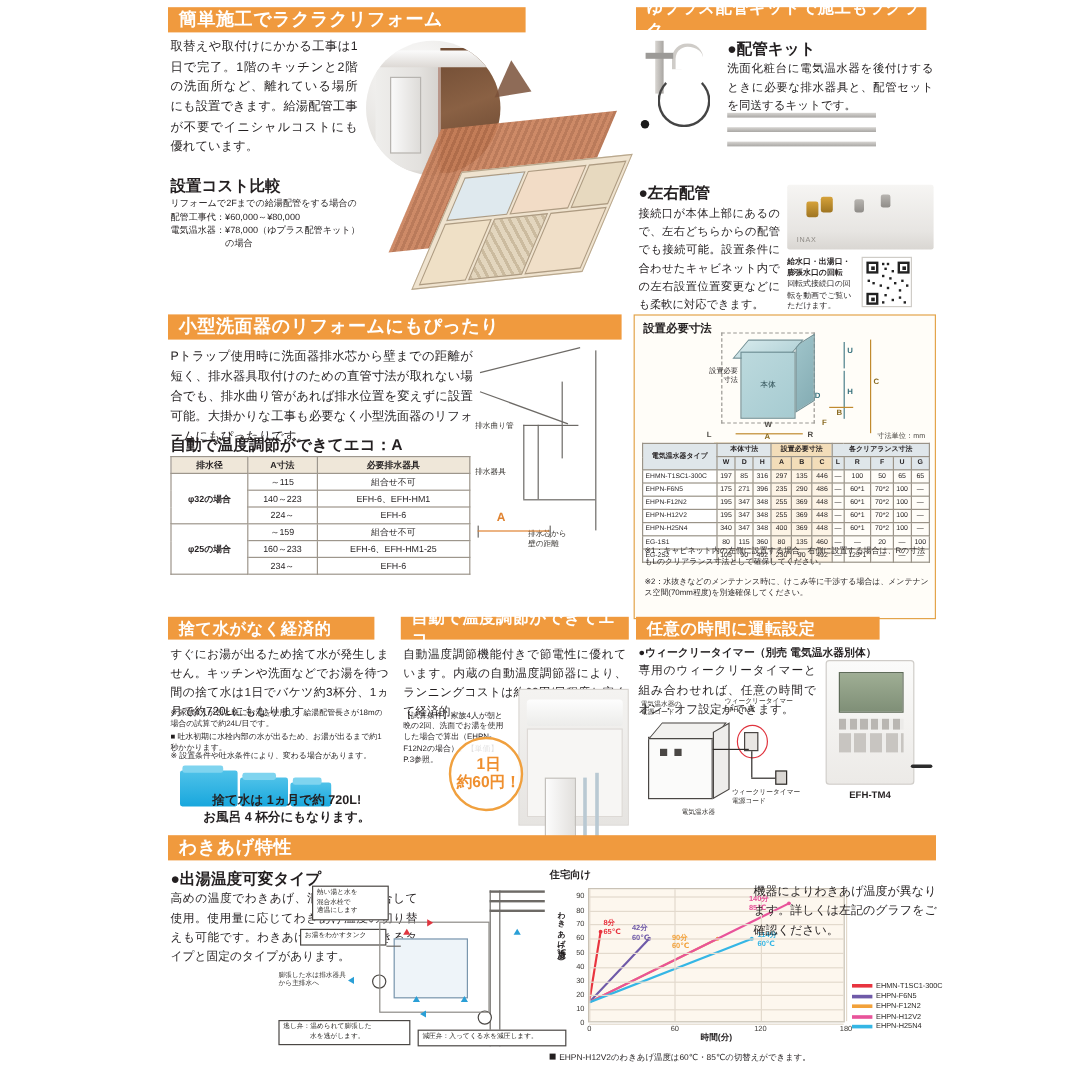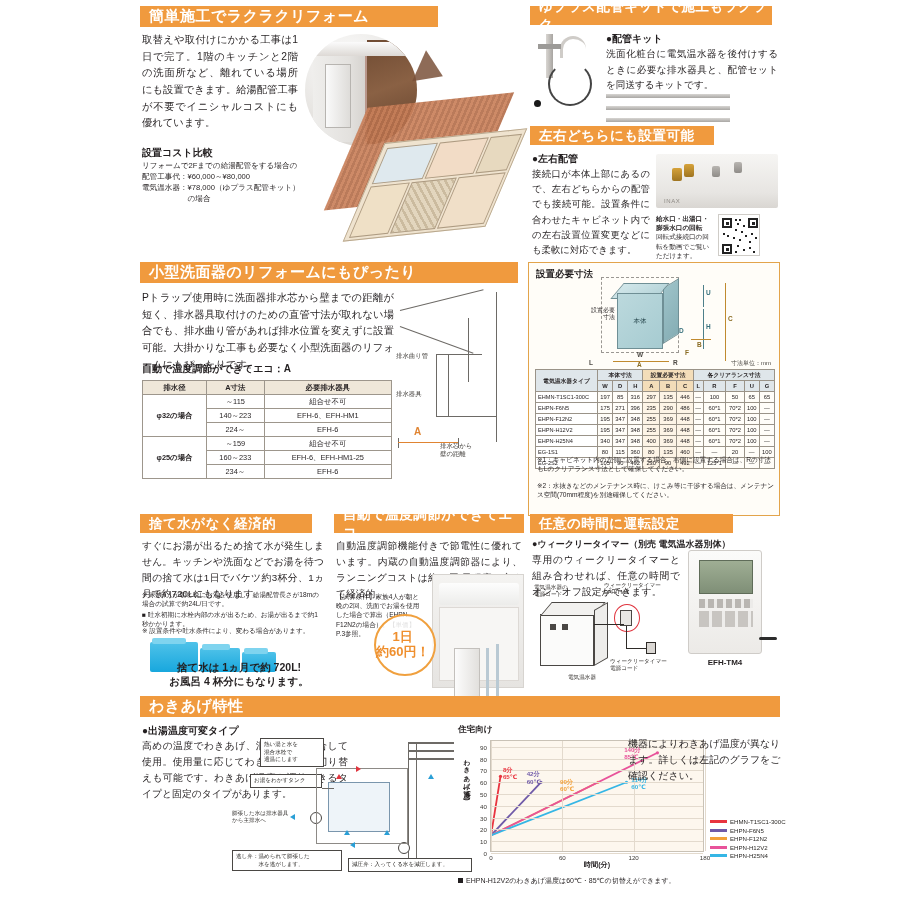--- a/index.html
+++ b/index.html
@@ -23,21 +23,21 @@
     padding-left: 9px;
     letter-spacing: 0.5px;
   }
   .bar-lg { height: 21px; font-size: 15px; }
   .bar-md { height: 19px; font-size: 13.5px; }
 
   .body-txt { font-size: 10.3px; line-height: 1.62; text-align: justify; }
   .small-txt { font-size: 7.6px; line-height: 1.45; }
   .tiny-txt { font-size: 6.6px; line-height: 1.4; }
   .bold { font-weight: bold; }
-  .dotlabel { font-size: 10px; font-weight: bold; }
+  .dotlabel { font-size: 13px; font-weight: bold; }
 
   
   #sec-easy { position: absolute; left: 140px; top: 6px; width: 378px; height: 246px; }
   #sec-easy .bar { width: 298px; }
   #sec-easy .txtcol { position: absolute; left: 2px; top: 26px; width: 156px; }
   #sec-easy .costbox { position: absolute; left: 2px; top: 140px; width: 170px; }
 
   
   .circ-photo {
     position: absolute; left: 165px; top: 28px;
@@ -219,21 +219,21 @@
   .ai-basin { position: absolute; left: 6px; top: 8px; width: 80px; height: 22px;
               background: linear-gradient(180deg,#fdfdfd,#ececea); border-radius: 3px; }
   .ai-cab { position: absolute; left: 6px; top: 32px; width: 80px; height: 74px;
             background: #f7f6f4; border: 1px solid #ddd9d5; }
   .ai-heater { position: absolute; left: 14px; top: 40px; width: 26px; height: 56px;
                background: linear-gradient(90deg,#fcfcfc,#e2e0dd); border:1px solid #c3c0bc; }
   .ai-pipe { position: absolute; background:#b9c9d3; }
   .circlebadge {
     position: absolute; left: 40px; top: 100px; width: 62px; height: 62px;
     border-radius: 50%; border: 2px solid #f0a03e;
-    display:flex; align-items:center; justify-content:flex-start;
+    display:flex; align-items:center; justify-content:flex-end;
     background: rgba(255,255,255,.86);
     color: #ef8f2e; font-weight: bold; font-size: 13px; line-height: 1.15; text-align:center;
   }
 
   
   #sec-timer { position: absolute; left: 530px; top: 514px; width: 250px; height: 176px; }
   #sec-timer .bar { width: 203px; }
   .tm-unit {
     position: absolute; left: 158px; top: 36px; width: 74px; height: 104px;
     background: linear-gradient(180deg,#fbfbfa 0%, #eceae7 100%);
@@ -345,21 +345,20 @@
     <div class="kittxt">
       <div class="dotlabel">●配管キット</div>
       <div class="body-txt" style="font-size:9.6px;">洗面化粧台に電気温水器を後付けするときに必要な排水器具と、配管セットを同送するキットです。</div>
       <div class="pipe-row" style="left:0;top:62px;"></div>
       <div class="pipe-row" style="left:0;top:74px;"></div>
       <div class="pipe-row" style="left:0;top:86px;"></div>
     </div>
   </div>
 
   <div id="sec-lr">
-    <div class="bar bar-md">左右どちらにも設置可能</div>
     <div class="lrtxt">
       <div class="dotlabel">●左右配管</div>
       <div class="body-txt" style="font-size:9.4px;">接続口が本体上部にあるので、左右どちらからの配管でも接続可能。設置条件に合わせたキャビネット内での左右設置位置変更などにも柔軟に対応できます。</div>
     </div>
     <div class="lrimg">
       <div class="lr-port" style="left:16px;top:14px;"></div>
       <div class="lr-port" style="left:28px;top:10px;"></div>
       <div class="lr-port2" style="left:56px;top:12px;"></div>
       <div class="lr-port2" style="left:78px;top:8px;"></div>
       <div class="inax">INAX</div>

